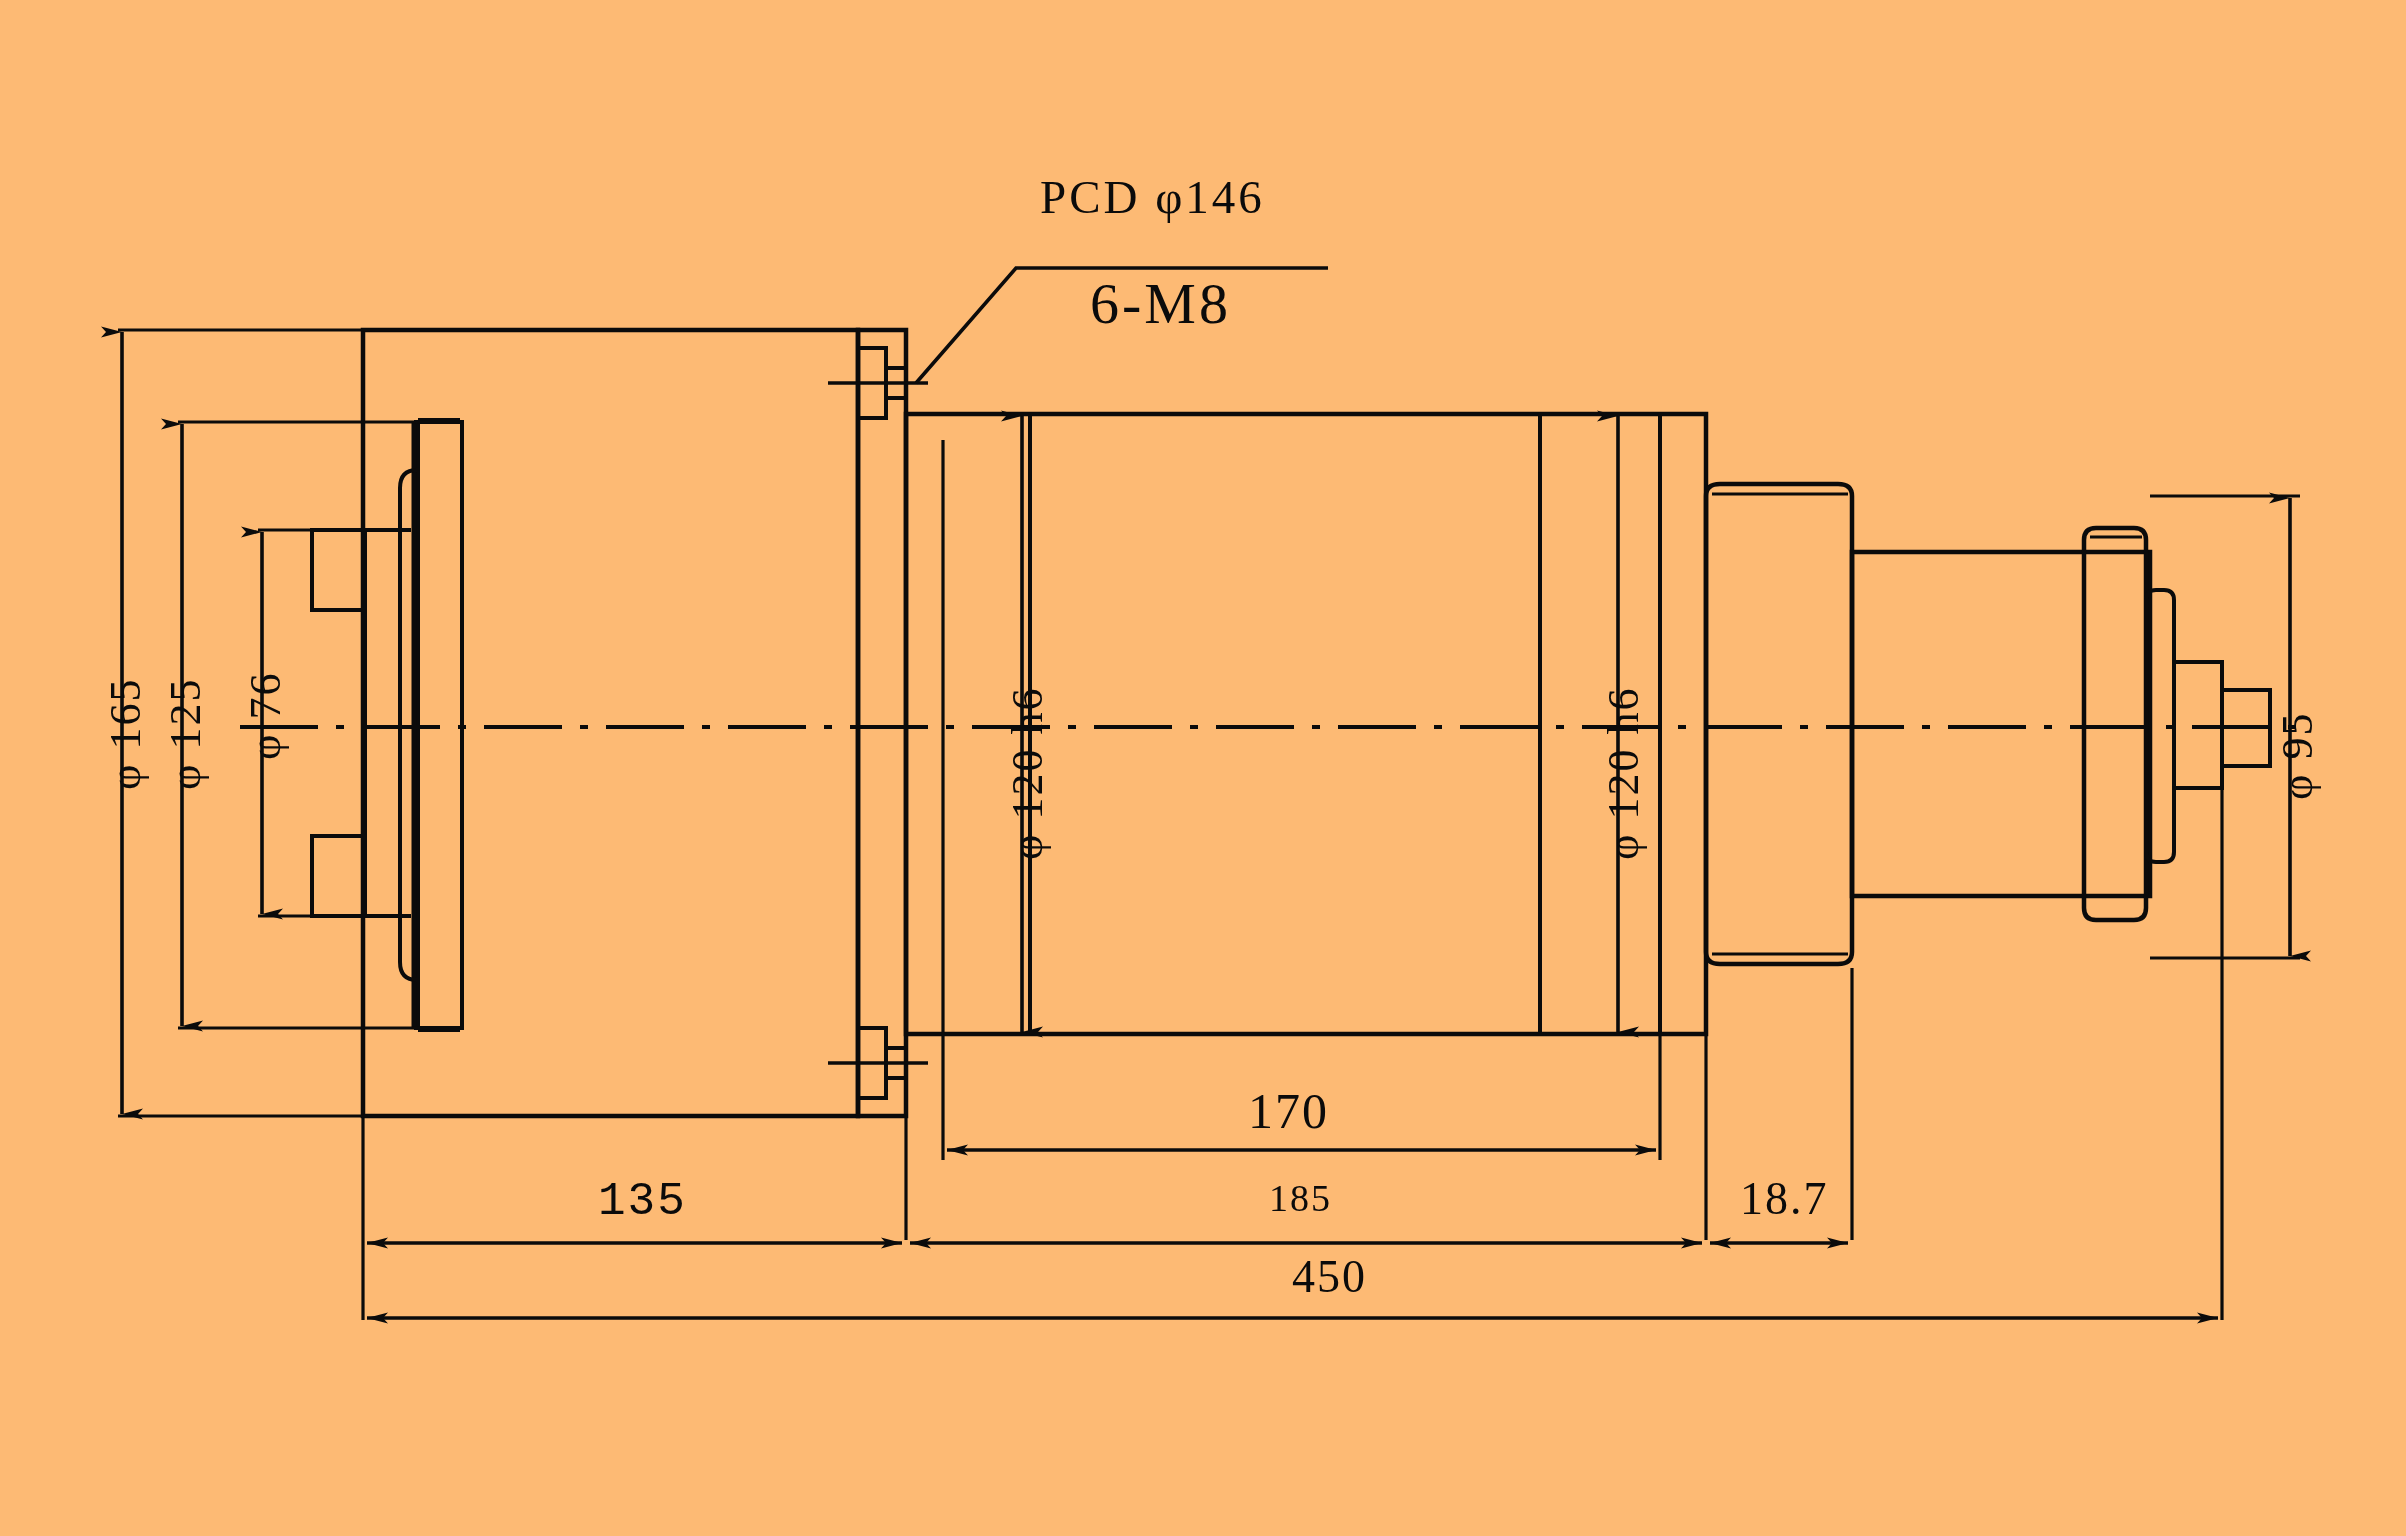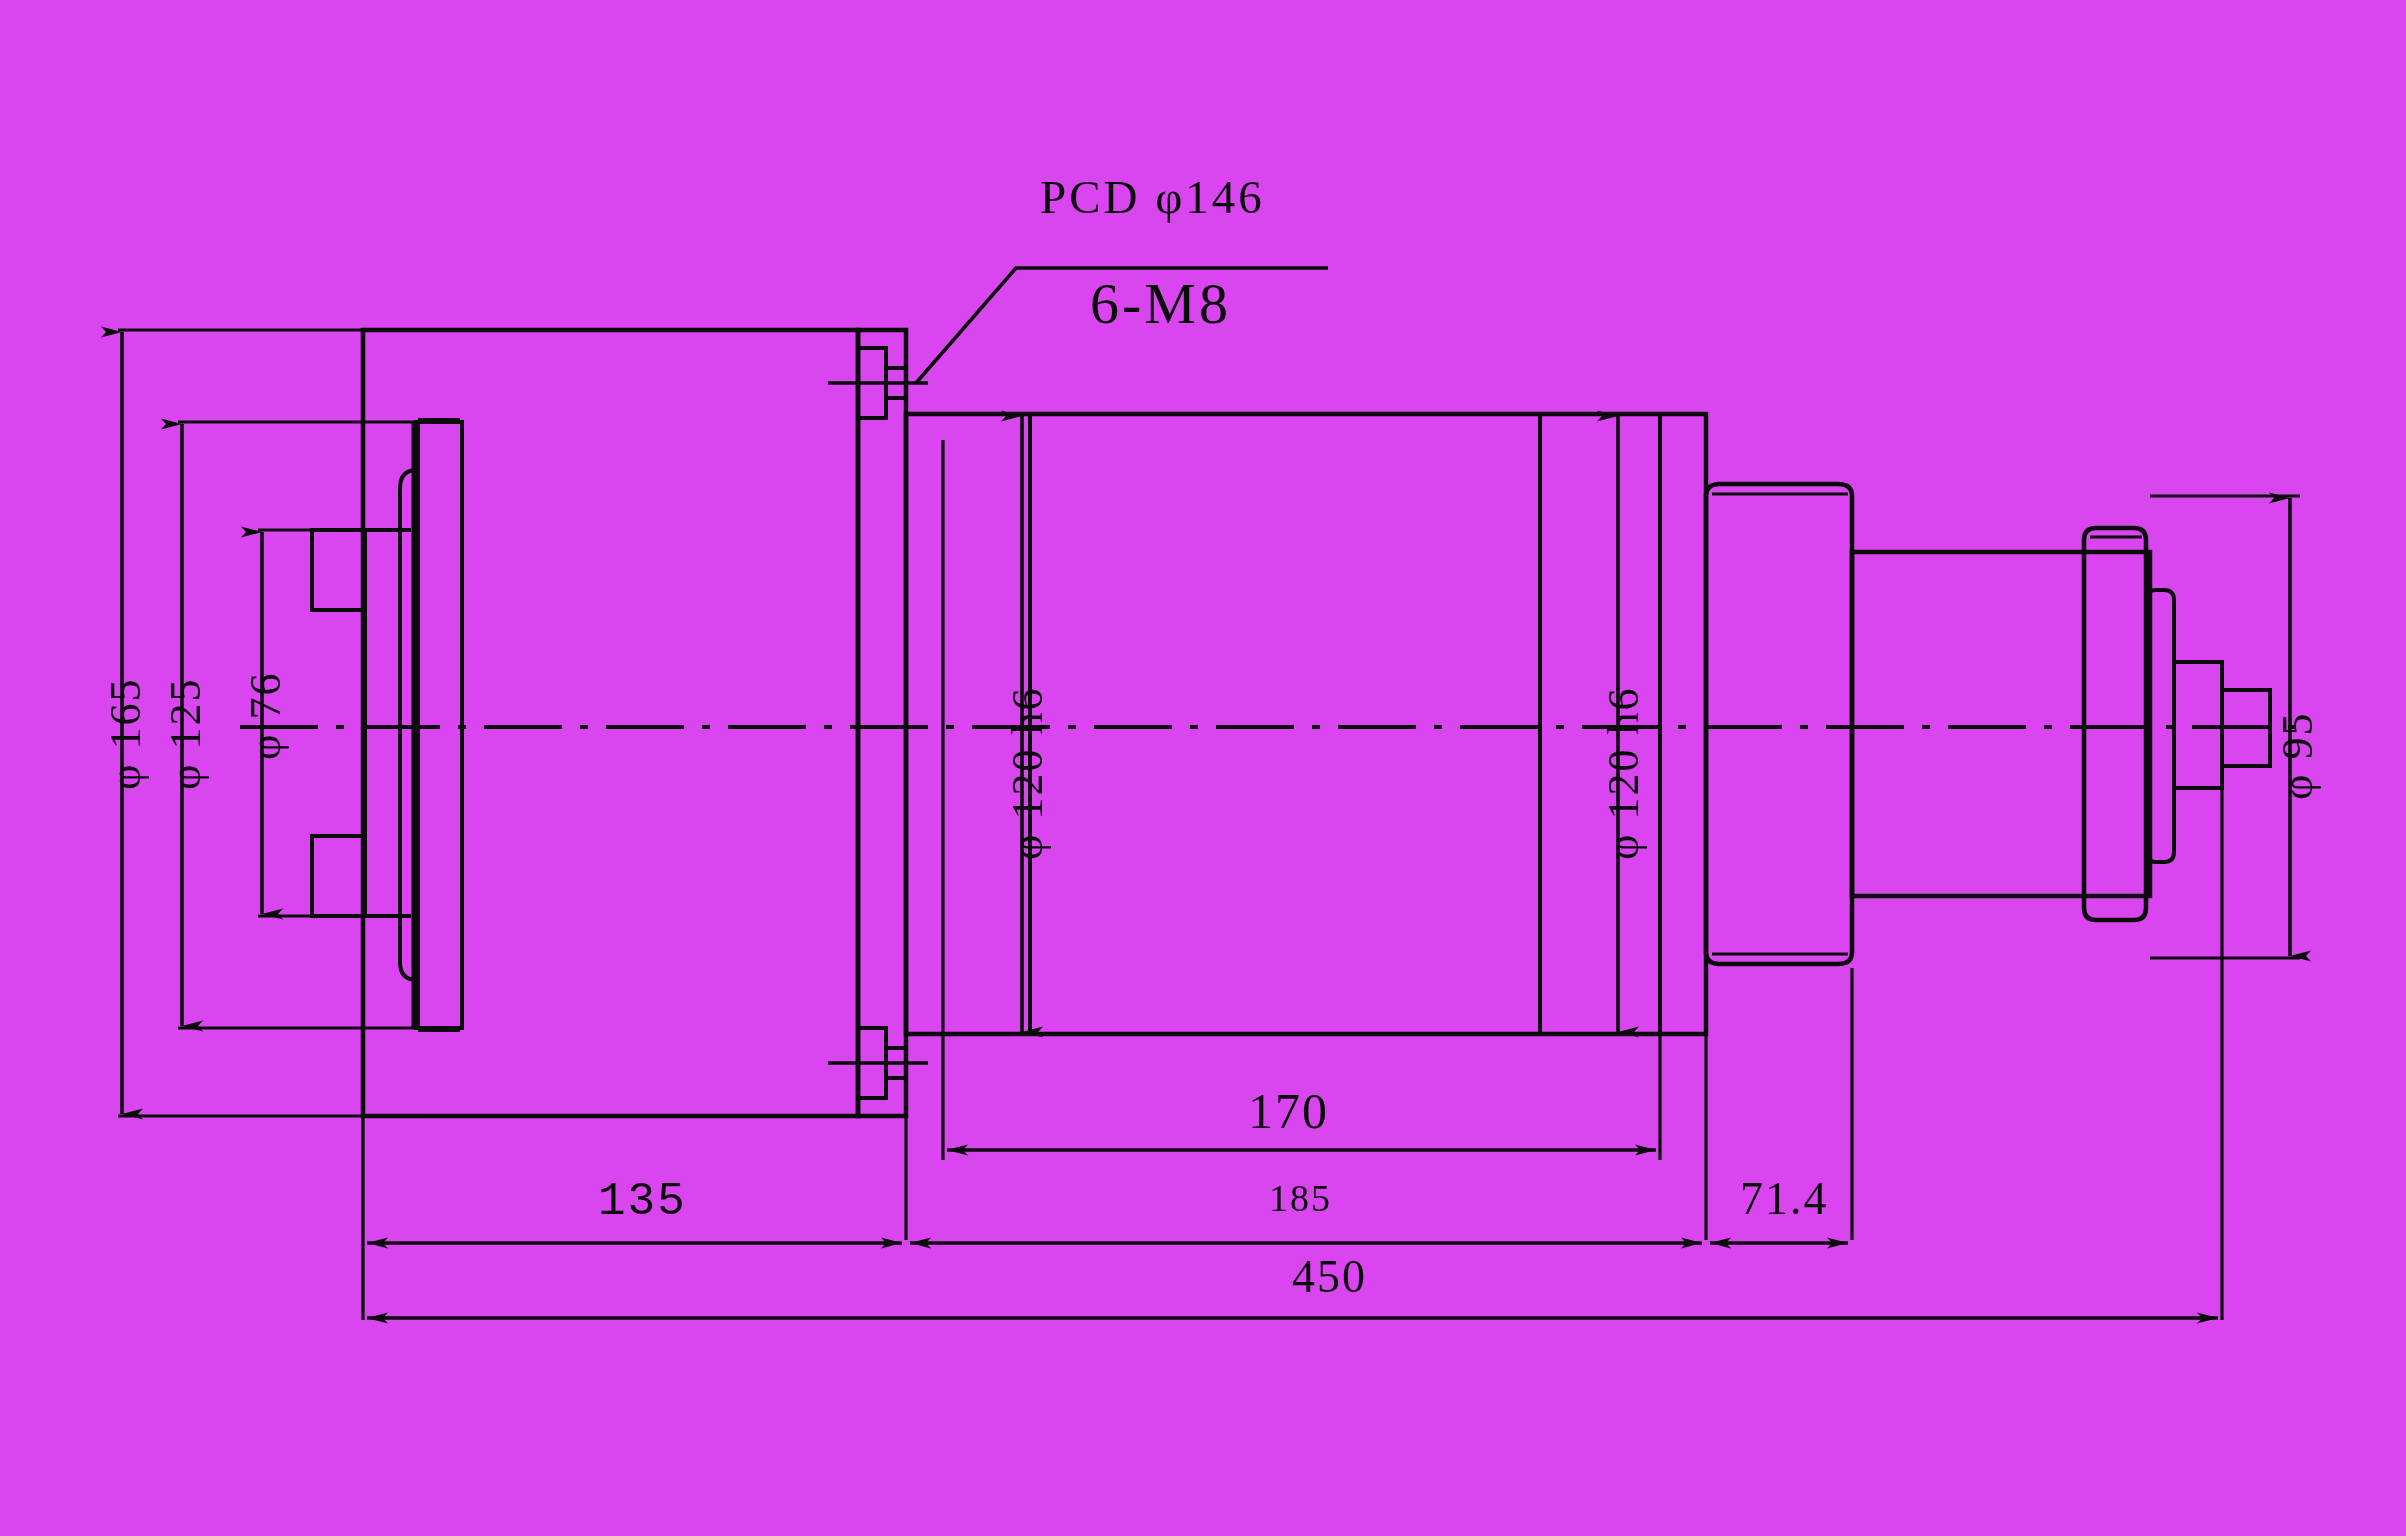--- a/index.html
+++ b/index.html
@@ -4,21 +4,21 @@
 <style>
   html, body {
     margin: 0;
     padding: 0;
     background: #ffffff;
   }
   #sheet {
     position: relative;
     width: 2406px;
     height: 1536px;
-    background: #d946ef;
+    background: #fdba74;
     font-family: "Liberation Serif", "DejaVu Serif", serif;
     overflow: hidden;
   }
   #drawing-svg {
     position: absolute;
     left: 0;
     top: 0;
     width: 2406px;
     height: 1536px;
   }
@@ -220,17 +220,17 @@
   <div class="dimtext rot90" style="left:1598px; top:860px; font-size:44px;">φ 120 h6</div>
 
   <div class="dimtext rot90" style="left:2272px; top:800px; font-size:44px;">φ 95</div>
 
   <div class="dimtext" style="left:1248px; top:1082px; font-size:50px;">170</div>
 
   <div class="dimtext" style="left:598px; top:1176px; font-size:46px;font-family:Liberation Mono, monospace;">135</div>
 
   <div class="dimtext" style="left:1269px; top:1176px; font-size:38px;">185</div>
 
-  <div class="dimtext" style="left:1740px; top:1172px; font-size:46px;">71.4</div>
+  <div class="dimtext" style="left:1740px; top:1172px; font-size:46px;">18.7</div>
 
   <div class="dimtext" style="left:1248px; top:1250px; font-size:46px;margin-left:44px;">450</div>
 
 </div>
 
 </body></html>

